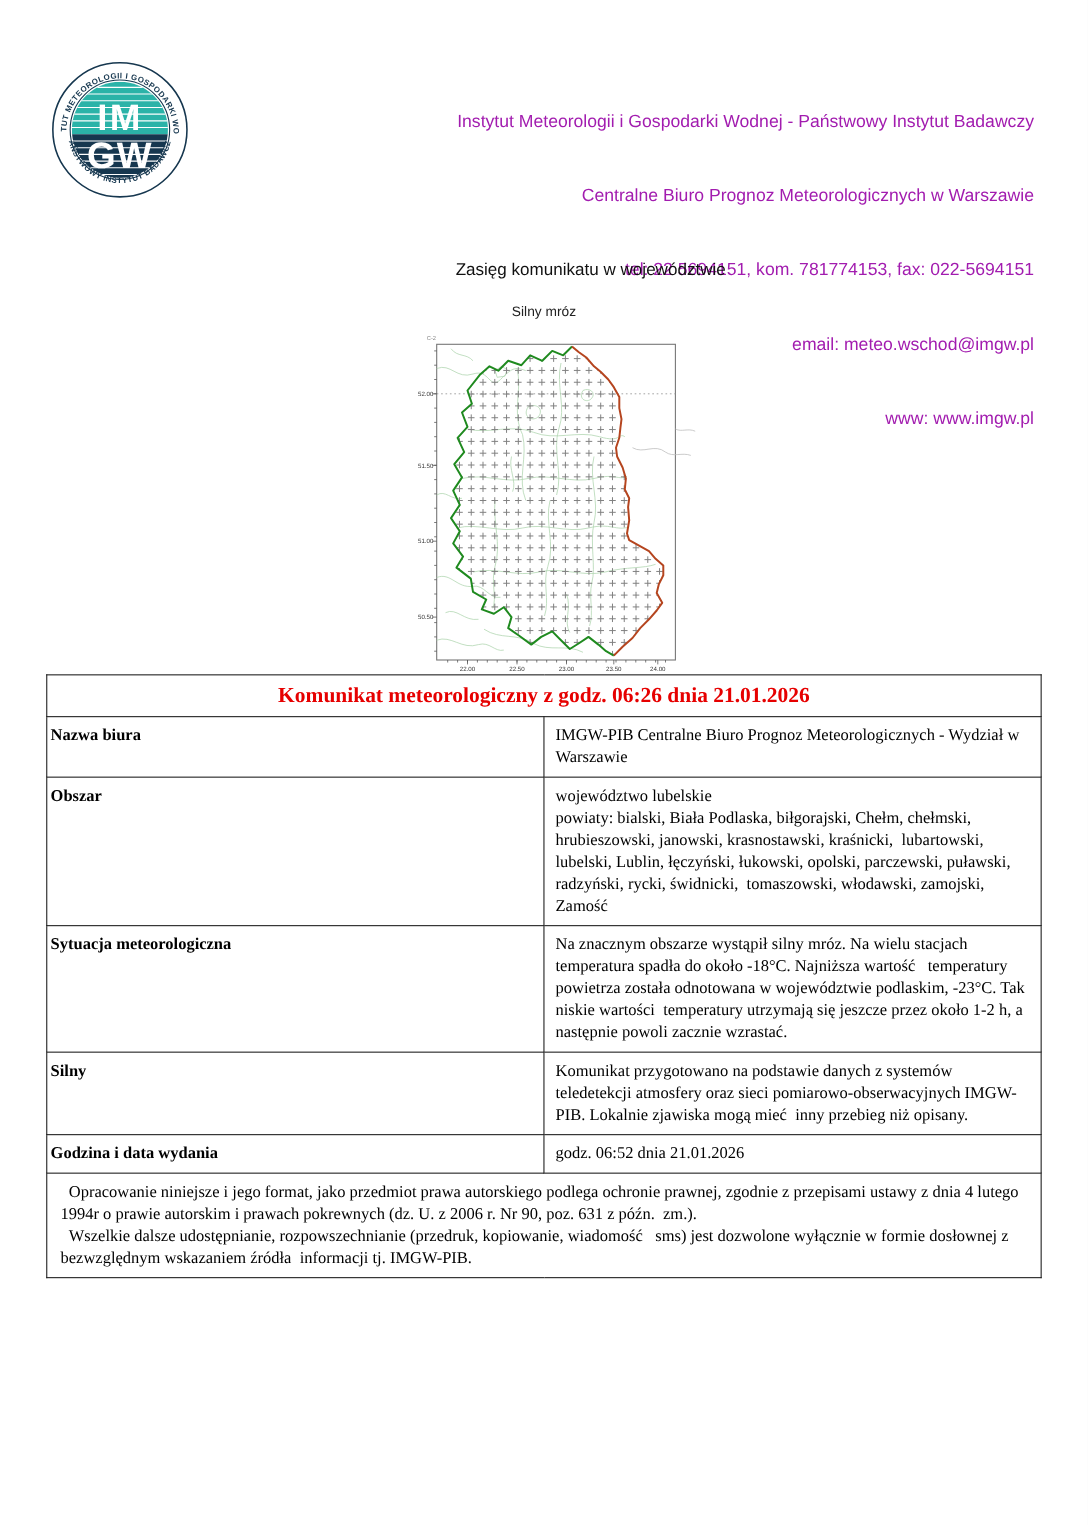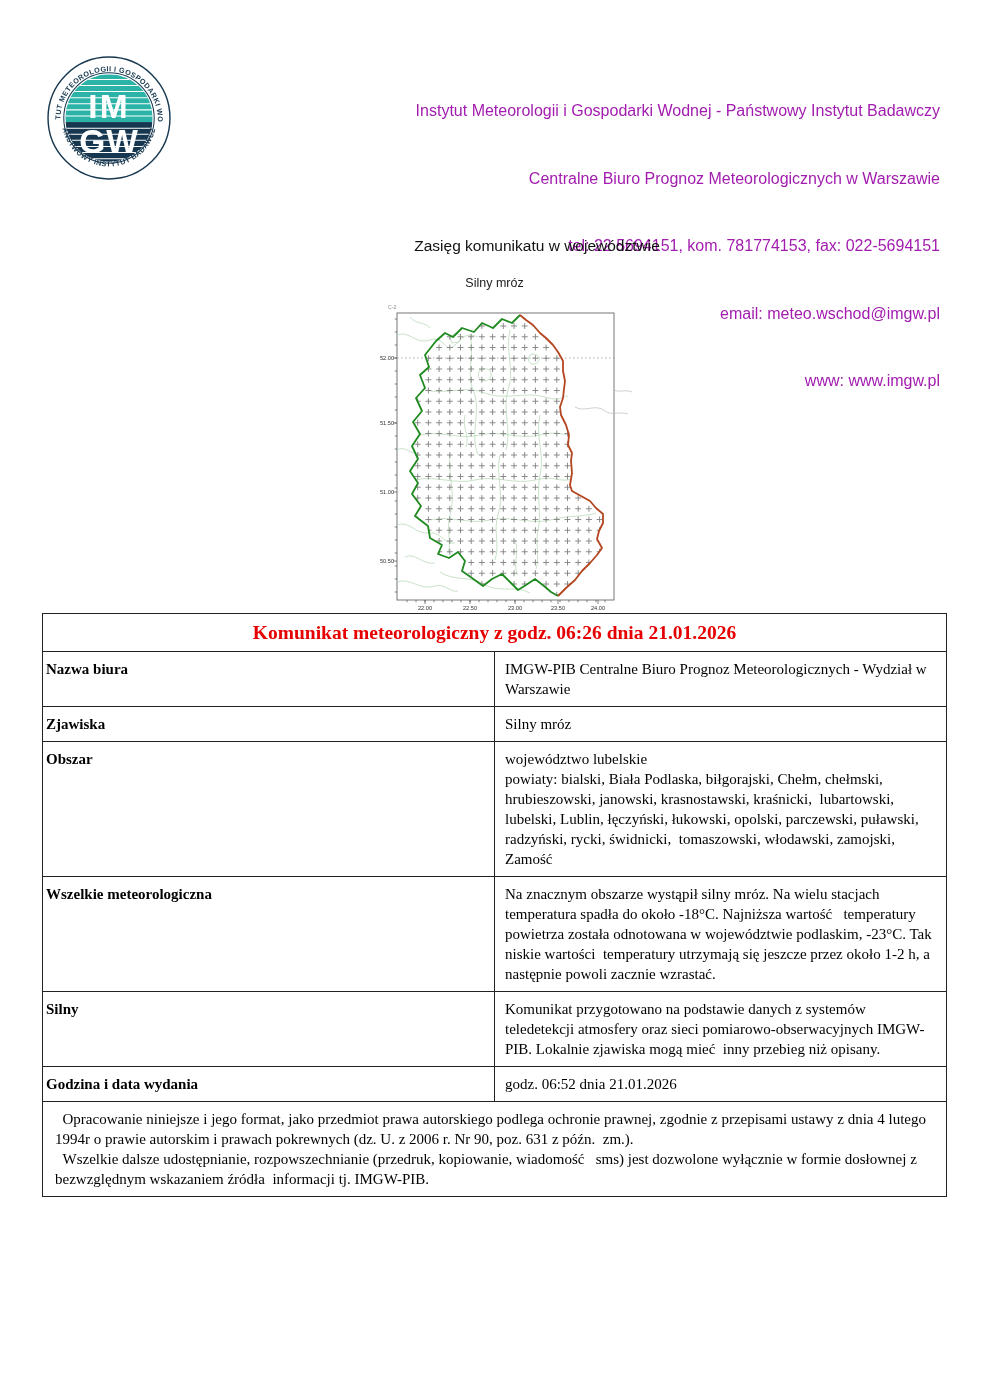--- a/index.html
+++ b/index.html
@@ -746,30 +746,26 @@
   <table class="bulletin">
     <tbody>
         <tr>
       <td class="title-cell" colspan="2" id="bulletin-title" style="color: rgb(230, 0, 0);">Komunikat meteorologiczny z godz. 06:26 dnia 21.01.2026</td>
     </tr>
     <tr>
       <td class="label-cell">Nazwa biura</td>
       <td>IMGW-PIB Centralne Biuro Prognoz Meteorologicznych - Wydział w Warszawie</td>
     </tr>
     <tr>
-      <td class="label-cell">Zjawiska</td>
-      <td>Silny mróz</td>
-    </tr>
-    <tr>
       <td class="label-cell">Obszar</td>
       <td>województwo lubelskie
 powiaty: bialski, Biała Podlaska, biłgorajski, Chełm, chełmski, hrubieszowski, janowski, krasnostawski, kraśnicki,  lubartowski, lubelski, Lublin, łęczyński, łukowski, opolski, parczewski, puławski, radzyński, rycki, świdnicki,  tomaszowski, włodawski, zamojski, Zamość</td>
     </tr>
     <tr>
-      <td class="label-cell">Wszelkie meteorologiczna</td>
+      <td class="label-cell">Sytuacja meteorologiczna</td>
       <td>Na znacznym obszarze wystąpił silny mróz. Na wielu stacjach temperatura spadła do około -18°C. Najniższa wartość   temperatury powietrza została odnotowana w województwie podlaskim, -23°C. Tak niskie wartości  temperatury utrzymają się jeszcze przez około 1-2 h, a następnie powoli zacznie wzrastać.</td>
     </tr>
     <tr>
       <td class="label-cell">Silny</td>
       <td>Komunikat przygotowano na podstawie danych z systemów teledetekcji atmosfery oraz sieci pomiarowo-obserwacyjnych IMGW-PIB. Lokalnie zjawiska mogą mieć  inny przebieg niż opisany.</td>
     </tr>
     <tr>
       <td class="label-cell">Godzina i data wydania</td>
       <td>godz. 06:52 dnia 21.01.2026</td>
     </tr>

